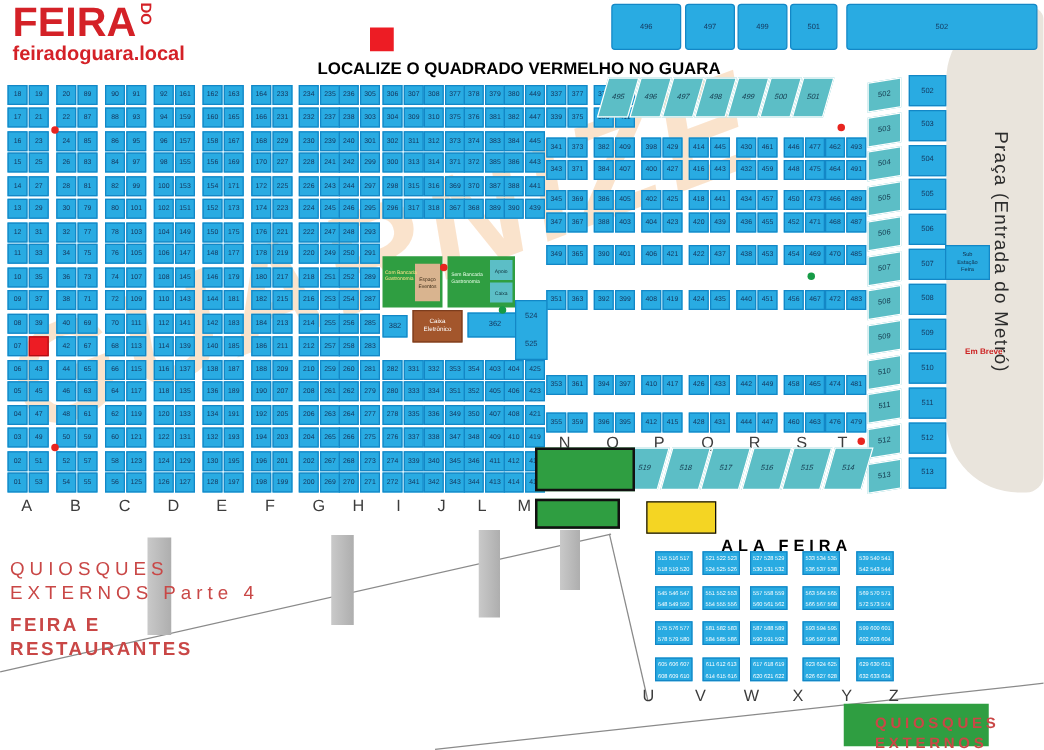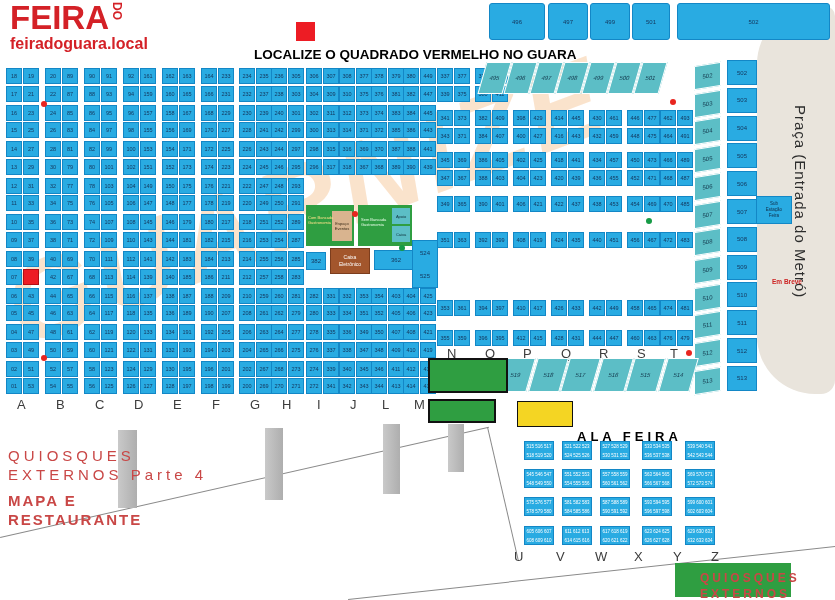--- a/index.html
+++ b/index.html
@@ -109,22 +109,22 @@
   <div class="pillar" style="left:118px;top:430px;width:19px;height:78px;"></div>
   <div class="pillar" style="left:265px;top:428px;width:18px;height:72px;"></div>
   <div class="pillar" style="left:383px;top:424px;width:17px;height:70px;"></div>
   <div class="pillar" style="left:448px;top:424px;width:16px;height:48px;"></div>
 
   <div class="redtext" style="left:8px;top:447px;font-size:15px;letter-spacing:4px;line-height:1.25;">
     <div>QUIOSQUES</div>
       <div>EXTERNOS Parte 4</div>
   </div>
   <div class="redtext" style="left:8px;top:492px;font-size:15px;font-weight:bold;letter-spacing:2px;line-height:1.25;">
-    <div>MAPA E</div>
-      <div>RESTAURANTE</div>
+    <div>FEIRA E</div>
+      <div>RESTAURANTES</div>
   </div>
   <div class="abs" style="left:675px;top:563px;width:116px;height:34px;background:#2f9e41;z-index:3;"></div>
   <div class="redtext" style="left:700px;top:571px;font-size:12px;font-weight:bold;letter-spacing:3px;line-height:1.3;">
     <div>QUIOSQUES</div>
       <div>EXTERNOS Parte 2</div>
   </div>
 
   <div id="built">
       <div class="sideblue" style="left: 489px; top: 3px; width: 56px; height: 37px; border-radius: 3px;">496</div>
       <div class="sideblue" style="left: 548px; top: 3px; width: 40px; height: 37px; border-radius: 3px;">497</div>

